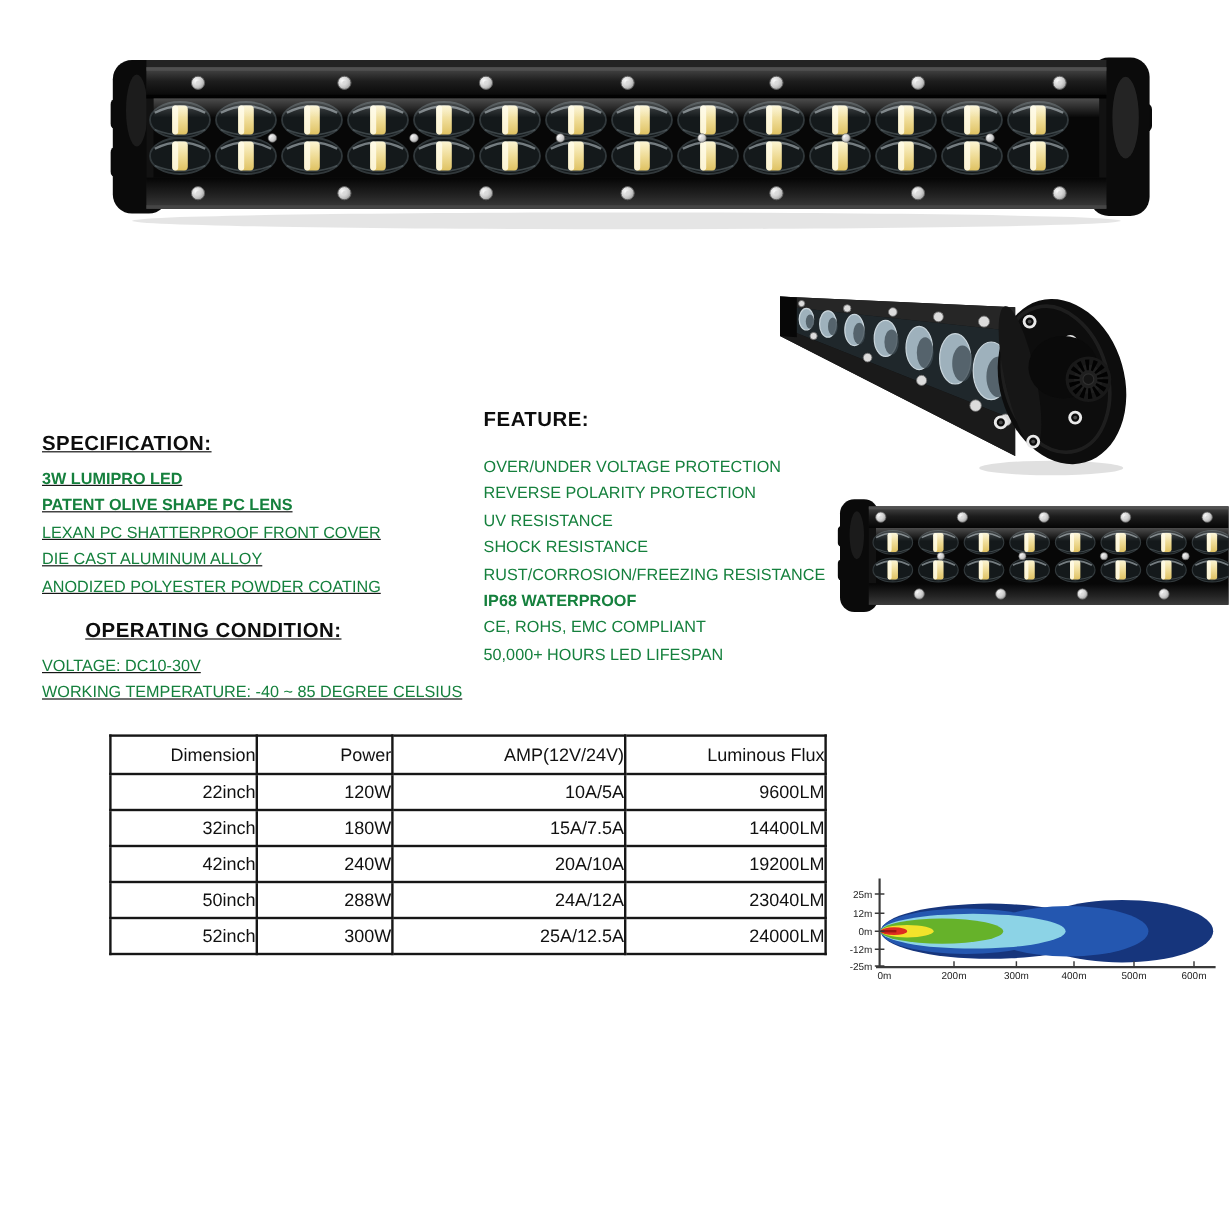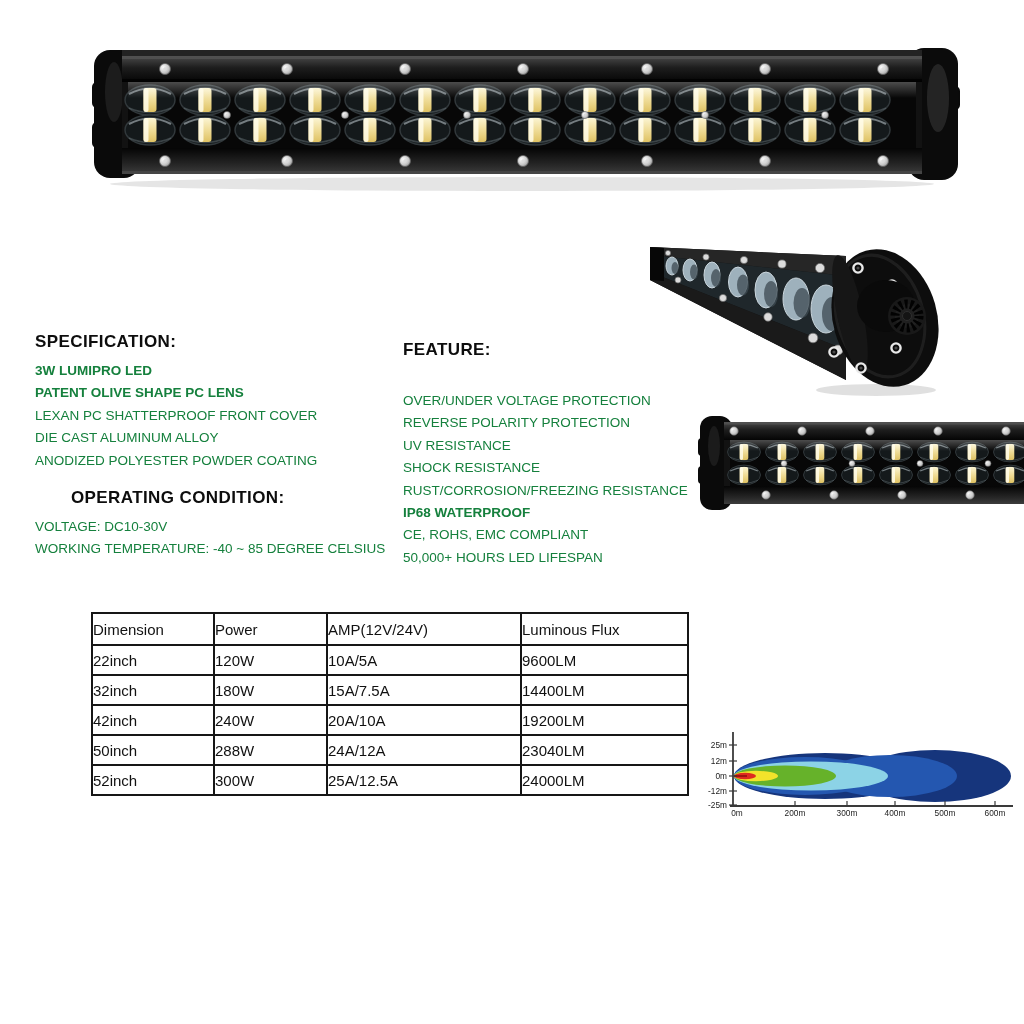--- a/index.html
+++ b/index.html
@@ -6,30 +6,30 @@
   html,body { margin:0; padding:0; }
   body {
     width:1024px; height:1024px; position:relative; overflow:hidden;
     background:#ffffff; color:#161616;
     font-family:"Liberation Sans","DejaVu Sans",sans-serif;
   }
   .abs { position:absolute; }
   .heading { font-size:17px; font-weight:700; letter-spacing:.4px; color:#0d0d0d; white-space:nowrap; }
   .line { font-size:13.5px; line-height:22.4px; white-space:nowrap; color:#15803d; }
   .line.bold { font-weight:700; }
-  .col-spec { left:35px; top:332px; }
+  .col-spec { left:35px; top:360px;text-decoration:underline; }
   .col-feature { left:403px; top:340px; }
   .list-spec { margin-top:8px; }
   .op-heading { margin-top:16px; margin-bottom:8px;margin-left:36px; }
-  .list-feature { margin-top:30px; }
+  .list-feature { margin-top:18px; }
 
   table.spec { position:absolute; left:91px; top:612px; border-collapse:collapse; table-layout:fixed; background:#fff; }
   .spec th, .spec td {
     border:2px solid #161616; font-weight:400; font-size:15px; color:#111;
-    text-align:left; padding:0; height:30px; white-space:nowrap;
+    text-align:right; padding:0; height:30px; white-space:nowrap;
   }
   .spec th { height:32px; }
 
   svg { display:block; }
   .ct { font-size:8.3px; fill:#222; }
 </style>
 </head>
 <body>
 
 <svg class="abs" style="left:92px; top:26px;" width="868" height="172" viewBox="0 0 868 172">

